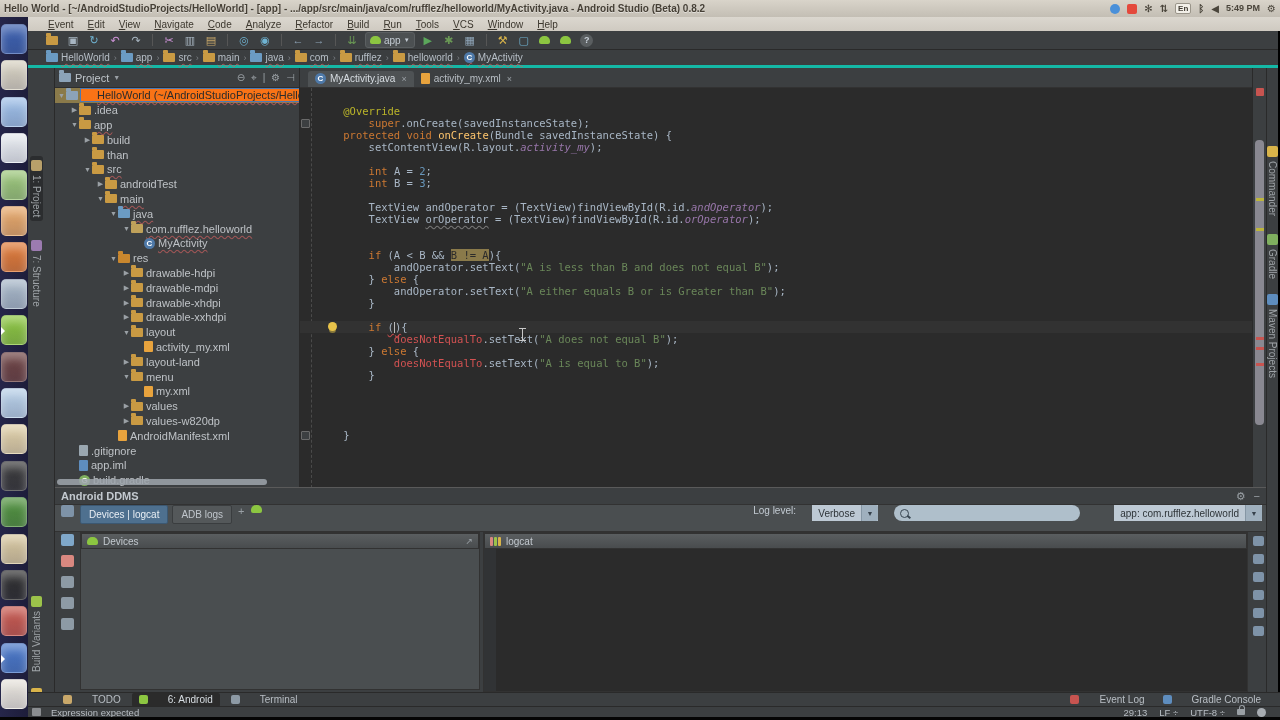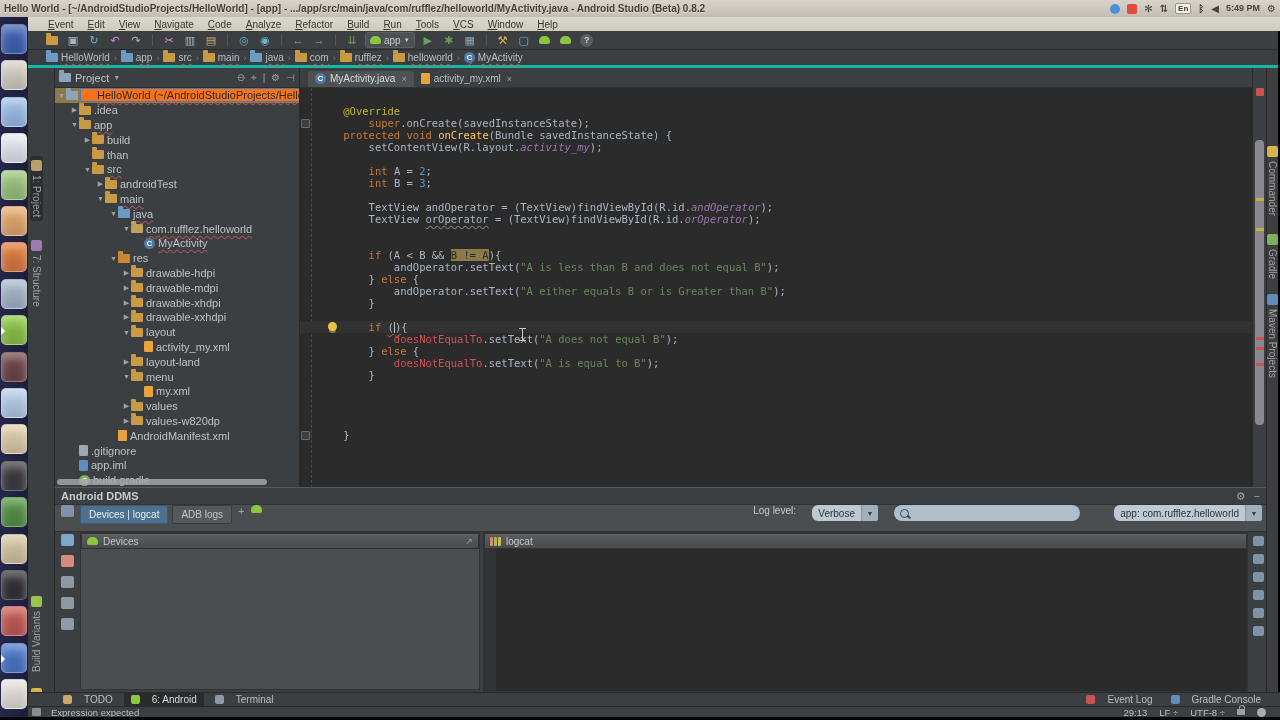--- a/index.html
+++ b/index.html
@@ -97,21 +97,21 @@
   #estripe .mk{position:absolute;left:3px;width:8px;height:3px}
   
   #ddms{left:55px;top:487px;width:1211px;height:205px;background:#3c3f41;border-top:1px solid #5a5a5a;box-sizing:border-box}
   #ddms-header{height:16px;display:flex;align-items:center;padding:0 6px;color:#c3c9cf;font-size:11px;font-weight:bold}
   #ddms-header .hicons{margin-left:auto;display:flex;gap:8px;color:#9aa0a5;font-weight:normal}
   #ddms-toolrow{height:26px;background:#4a4e50;border-top:1px solid #323232;border-bottom:1px solid #323232;
     display:flex;align-items:flex-start;gap:6px;padding:0 6px;position:relative}
   .dtab{font-size:10px;padding:3px 8px;border-radius:2px;color:#c0c6cc;background:#54585a;border:1px solid #3a3d3f}
   .dtab.sel{background:#4e708f;color:#e8eef4;border-color:#3c5872}
   .loglevel{position:absolute;right:470px;color:#c3cbd3;font-size:10px}
-  .combo{display:flex;align-items:center;height:16px;background:#bdc9d4;border-radius:6px;color:#2e3438;font-size:10px}
+  .combo{display:flex;align-items:center;height:16px;background:#bdc9d4;border-radius:0;color:#2e3438;font-size:10px}
   .combo .cval{padding:0 6px}
   .combo .carr{width:16px;height:16px;background:#9fb0be;border-left:1px solid #8596a4;display:flex;align-items:center;
     justify-content:center;font-size:7px;color:#36414b;border-radius:0 2px 2px 0}
   #verbose-combo{position:absolute;right:388px}
   #log-search{position:absolute;right:186px;width:186px;height:16px;background:#afbfcb;border-radius:8px;display:flex;align-items:center;padding-left:6px;box-sizing:border-box}
   .mag{width:7px;height:7px;border:1.5px solid #3a4854;border-radius:50%;position:relative}
   .mag::after{content:"";position:absolute;left:6px;top:6px;width:4px;height:1.5px;background:#3a4854;transform:rotate(40deg)}
   #app-combo{position:absolute;right:4px}
   #ddms-content{position:absolute;left:0;top:42px;right:0;bottom:0}
   #ddms-leftstrip{position:absolute;left:0;top:0;width:24px;bottom:0;display:flex;flex-direction:column;align-items:center;gap:9px;padding-top:4px}
@@ -125,21 +125,21 @@
   #dev-combo .arr{width:18px;height:100%;background:#55595b;border-left:1px solid #2e2e2e;display:flex;align-items:center;justify-content:center;color:#c0c6cc;font-size:8px}
   #dev-empty{position:absolute;left:0;right:0;top:86px;text-align:center;color:#b9bdc1;font-size:11px}
   #logcat-panel{position:absolute;left:428px;top:2px;right:18px;bottom:0;border:1px solid #323232;box-sizing:border-box;background:#2b2b2b}
   #logcat-body{position:absolute;left:0;top:16px;right:0;bottom:0;background:#2b2b2b;border-left:12px solid #313335}
   .lc-ic{display:inline-flex;gap:1px}
   .lc-ic i{width:3px;height:9px;border-radius:1px}
   #ddms-rightstrip{position:absolute;right:0;top:2px;width:16px;bottom:0;display:flex;flex-direction:column;align-items:center;gap:8px;padding-top:4px}
   
   #bottombar{left:28px;top:692px;width:1252px;height:14px;background:#3c3f41;border-top:1px solid #2a2a2a;
     display:flex;align-items:center;gap:4px;padding-left:28px;box-sizing:border-box;font-size:10px;color:#b8bec4}
-  .btab{display:flex;align-items:center;gap:12px;padding:1px 7px;height:12px;border-radius:2px}
+  .btab{display:flex;align-items:center;gap:20px;padding:1px 7px;height:12px;border-radius:2px}
   .btab.active{background:#2b2b2b;color:#d7dde2}
   .btab .bicon{width:9px;height:9px;border-radius:2px}
   #bottom-right{margin-left:auto;display:flex;gap:4px;padding-right:12px}
   #statusbar{left:28px;top:706px;width:1252px;height:11px;background:#3c3f41;border-top:1px solid #2a2a2a;
     display:flex;align-items:center;font-size:9.5px;color:#b8bec4;box-sizing:border-box}
   #statusbar .togg{width:9px;height:8px;margin:0 10px 0 4px;background:#8a8d90;border-radius:1px}
   #status-right{margin-left:auto;display:flex;align-items:center;gap:12px;padding-right:14px}
   .lock{width:8px;height:6px;background:#9aa0a5;border-radius:1px;position:relative}
   .lock::before{content:"";position:absolute;left:1.5px;top:-4px;width:4px;height:4px;border:1px solid #9aa0a5;border-bottom:none;border-radius:3px 3px 0 0}
   .hector{width:9px;height:9px;border-radius:50%;background:#a8adb2}

